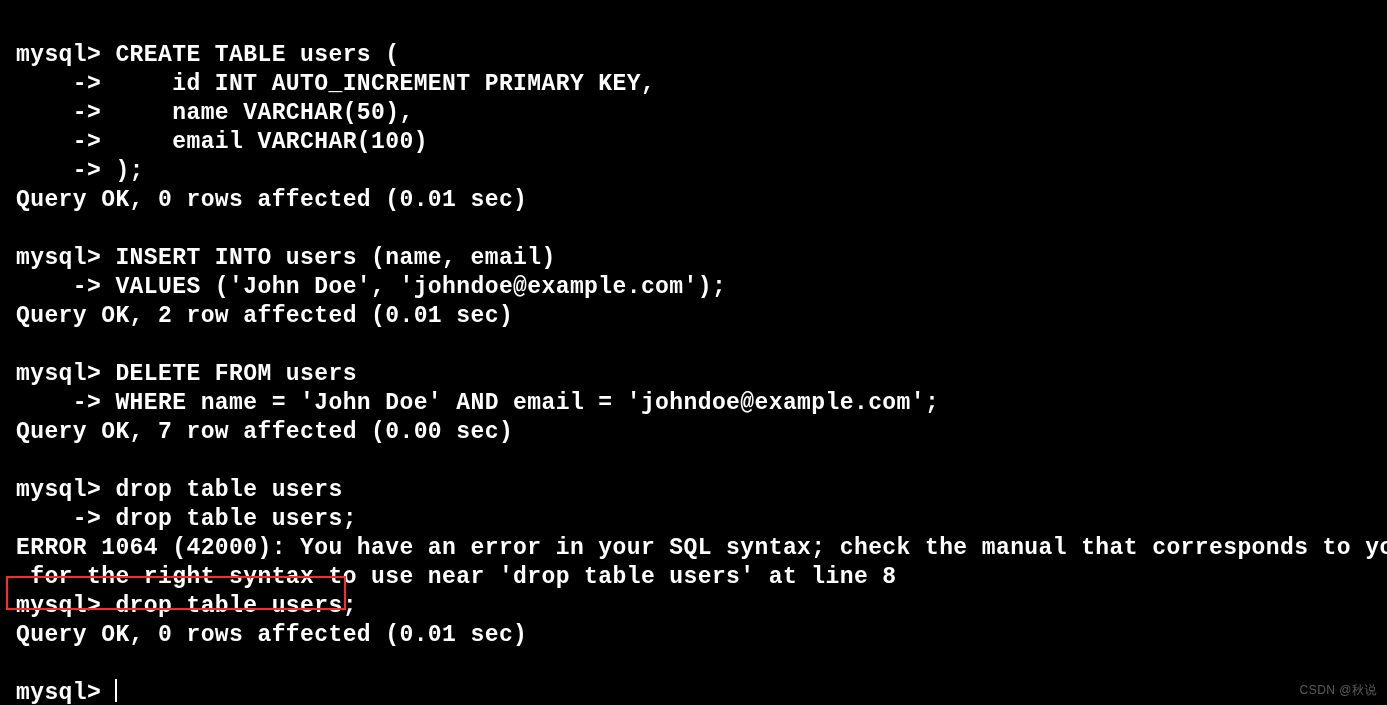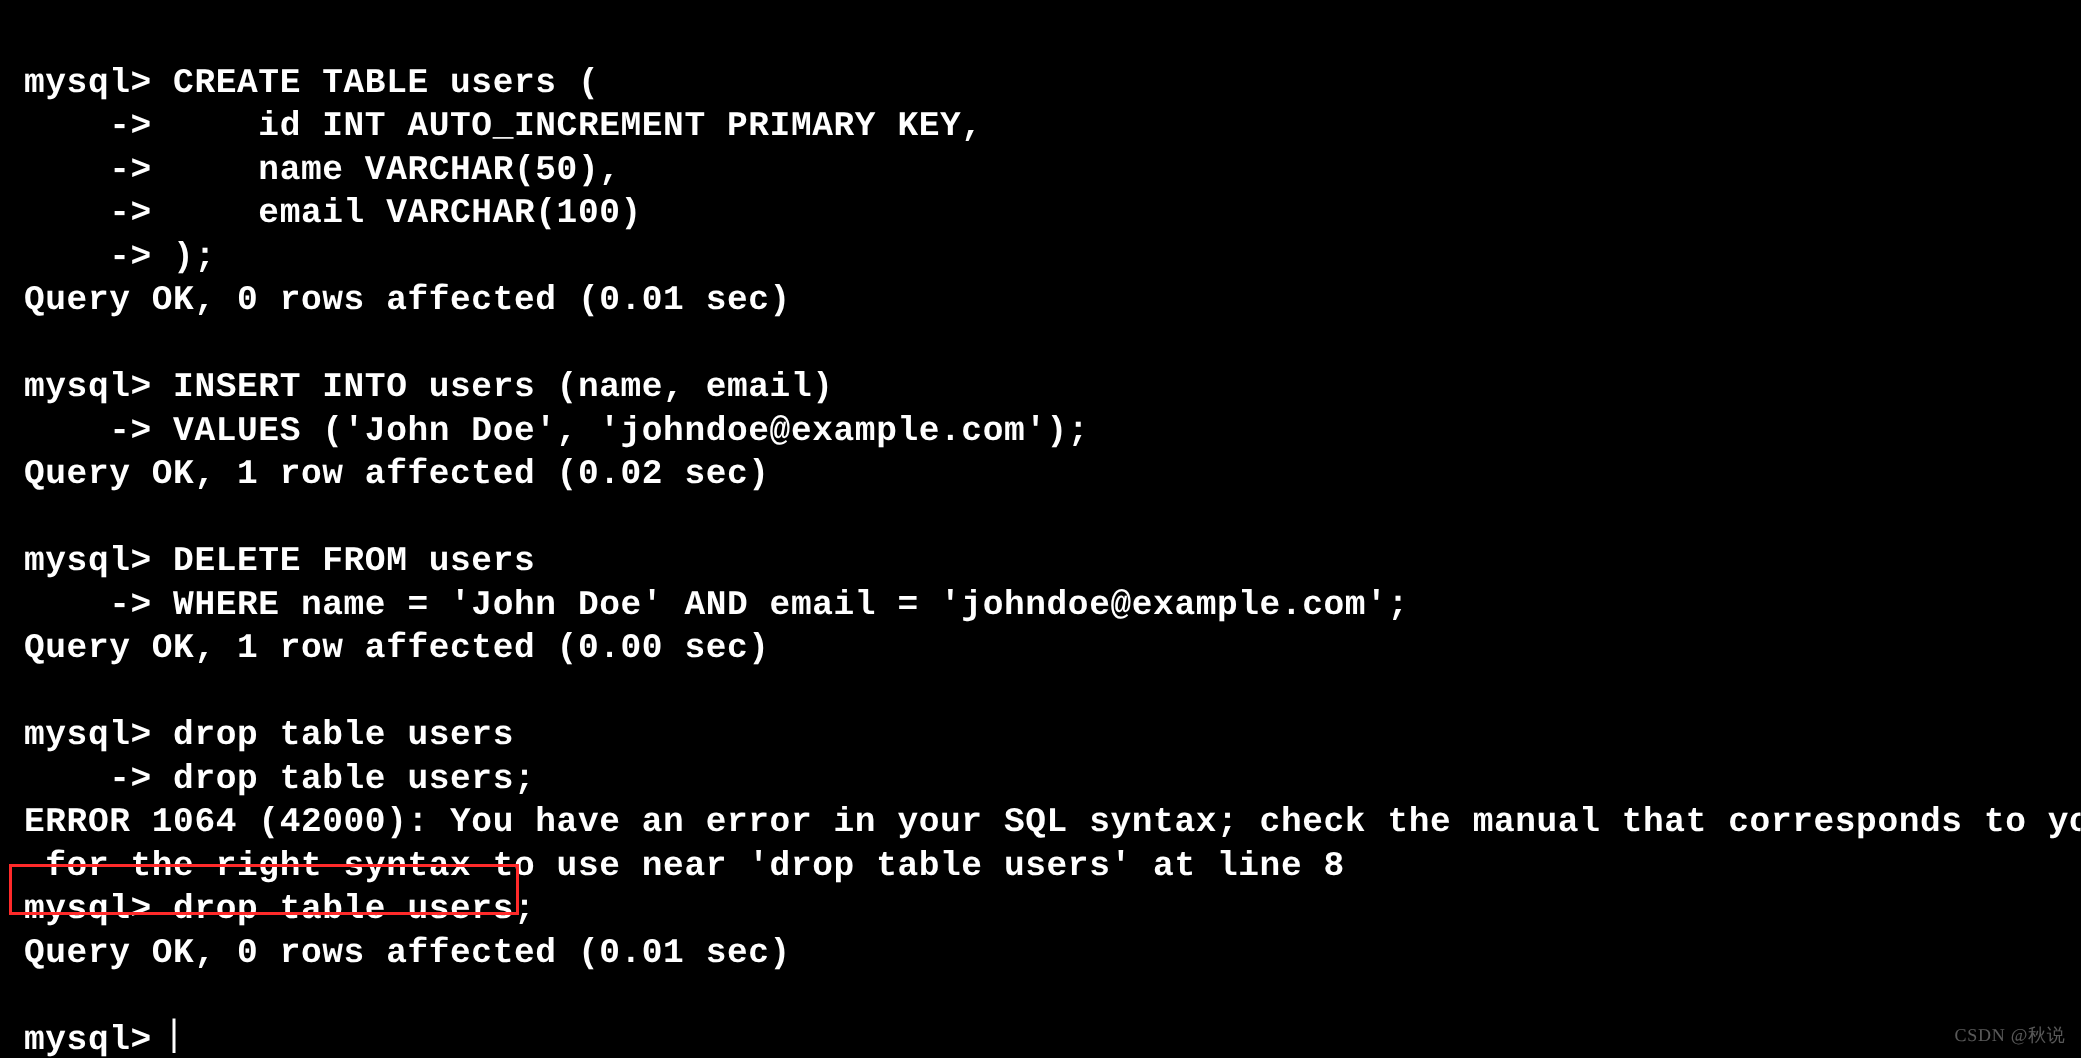--- a/index.html
+++ b/index.html
@@ -30,44 +30,44 @@
     display: inline-block;
     width: 2px;
     height: 23px;
     background: #ffffff;
     vertical-align: -3px;
   }
   .watermark {
     position: absolute;
     right: 10px;
     bottom: 6px;
-    font-family: Liberation Serif, serif;
+    font-family: Liberation Sans, sans-serif;
     font-size: 12px;
     color: rgba(255,255,255,0.35);
     letter-spacing: 0.5px;
   }
 </style>
 </head>
 <body>
 
 <div class="terminal">
 <span>mysql&gt; CREATE TABLE users (</span>
 <span>    -&gt;     id INT AUTO_INCREMENT PRIMARY KEY,</span>
 <span>    -&gt;     name VARCHAR(50),</span>
 <span>    -&gt;     email VARCHAR(100)</span>
 <span>    -&gt; );</span>
 <span>Query OK, 0 rows affected (0.01 sec)</span>
 <span></span>
 <span>mysql&gt; INSERT INTO users (name, email)</span>
 <span>    -&gt; VALUES ('John Doe', 'johndoe@example.com');</span>
-<span>Query OK, 1 row affected (0.02 sec)</span>
+<span>Query OK, 2 row affected (0.01 sec)</span>
 <span></span>
 <span>mysql&gt; DELETE FROM users</span>
 <span>    -&gt; WHERE name = 'John Doe' AND email = 'johndoe@example.com';</span>
-<span>Query OK, 1 row affected (0.00 sec)</span>
+<span>Query OK, 7 row affected (0.00 sec)</span>
 <span></span>
 <span>mysql&gt; drop table users</span>
 <span>    -&gt; drop table users;</span>
 <span>ERROR 1064 (42000): You have an error in your SQL syntax; check the manual that corresponds to you</span>
 <span> for the right syntax to use near 'drop table users' at line 8</span>
 <span>mysql&gt; drop table users;</span>
 <span>Query OK, 0 rows affected (0.01 sec)</span>
 <span></span>
 <span>mysql&gt; </span><span class="cursor"></span>
 <div id="hl" class="highlight-box" style="top: 576px; left: 6px; width: 340px; height: 34px;"></div>

